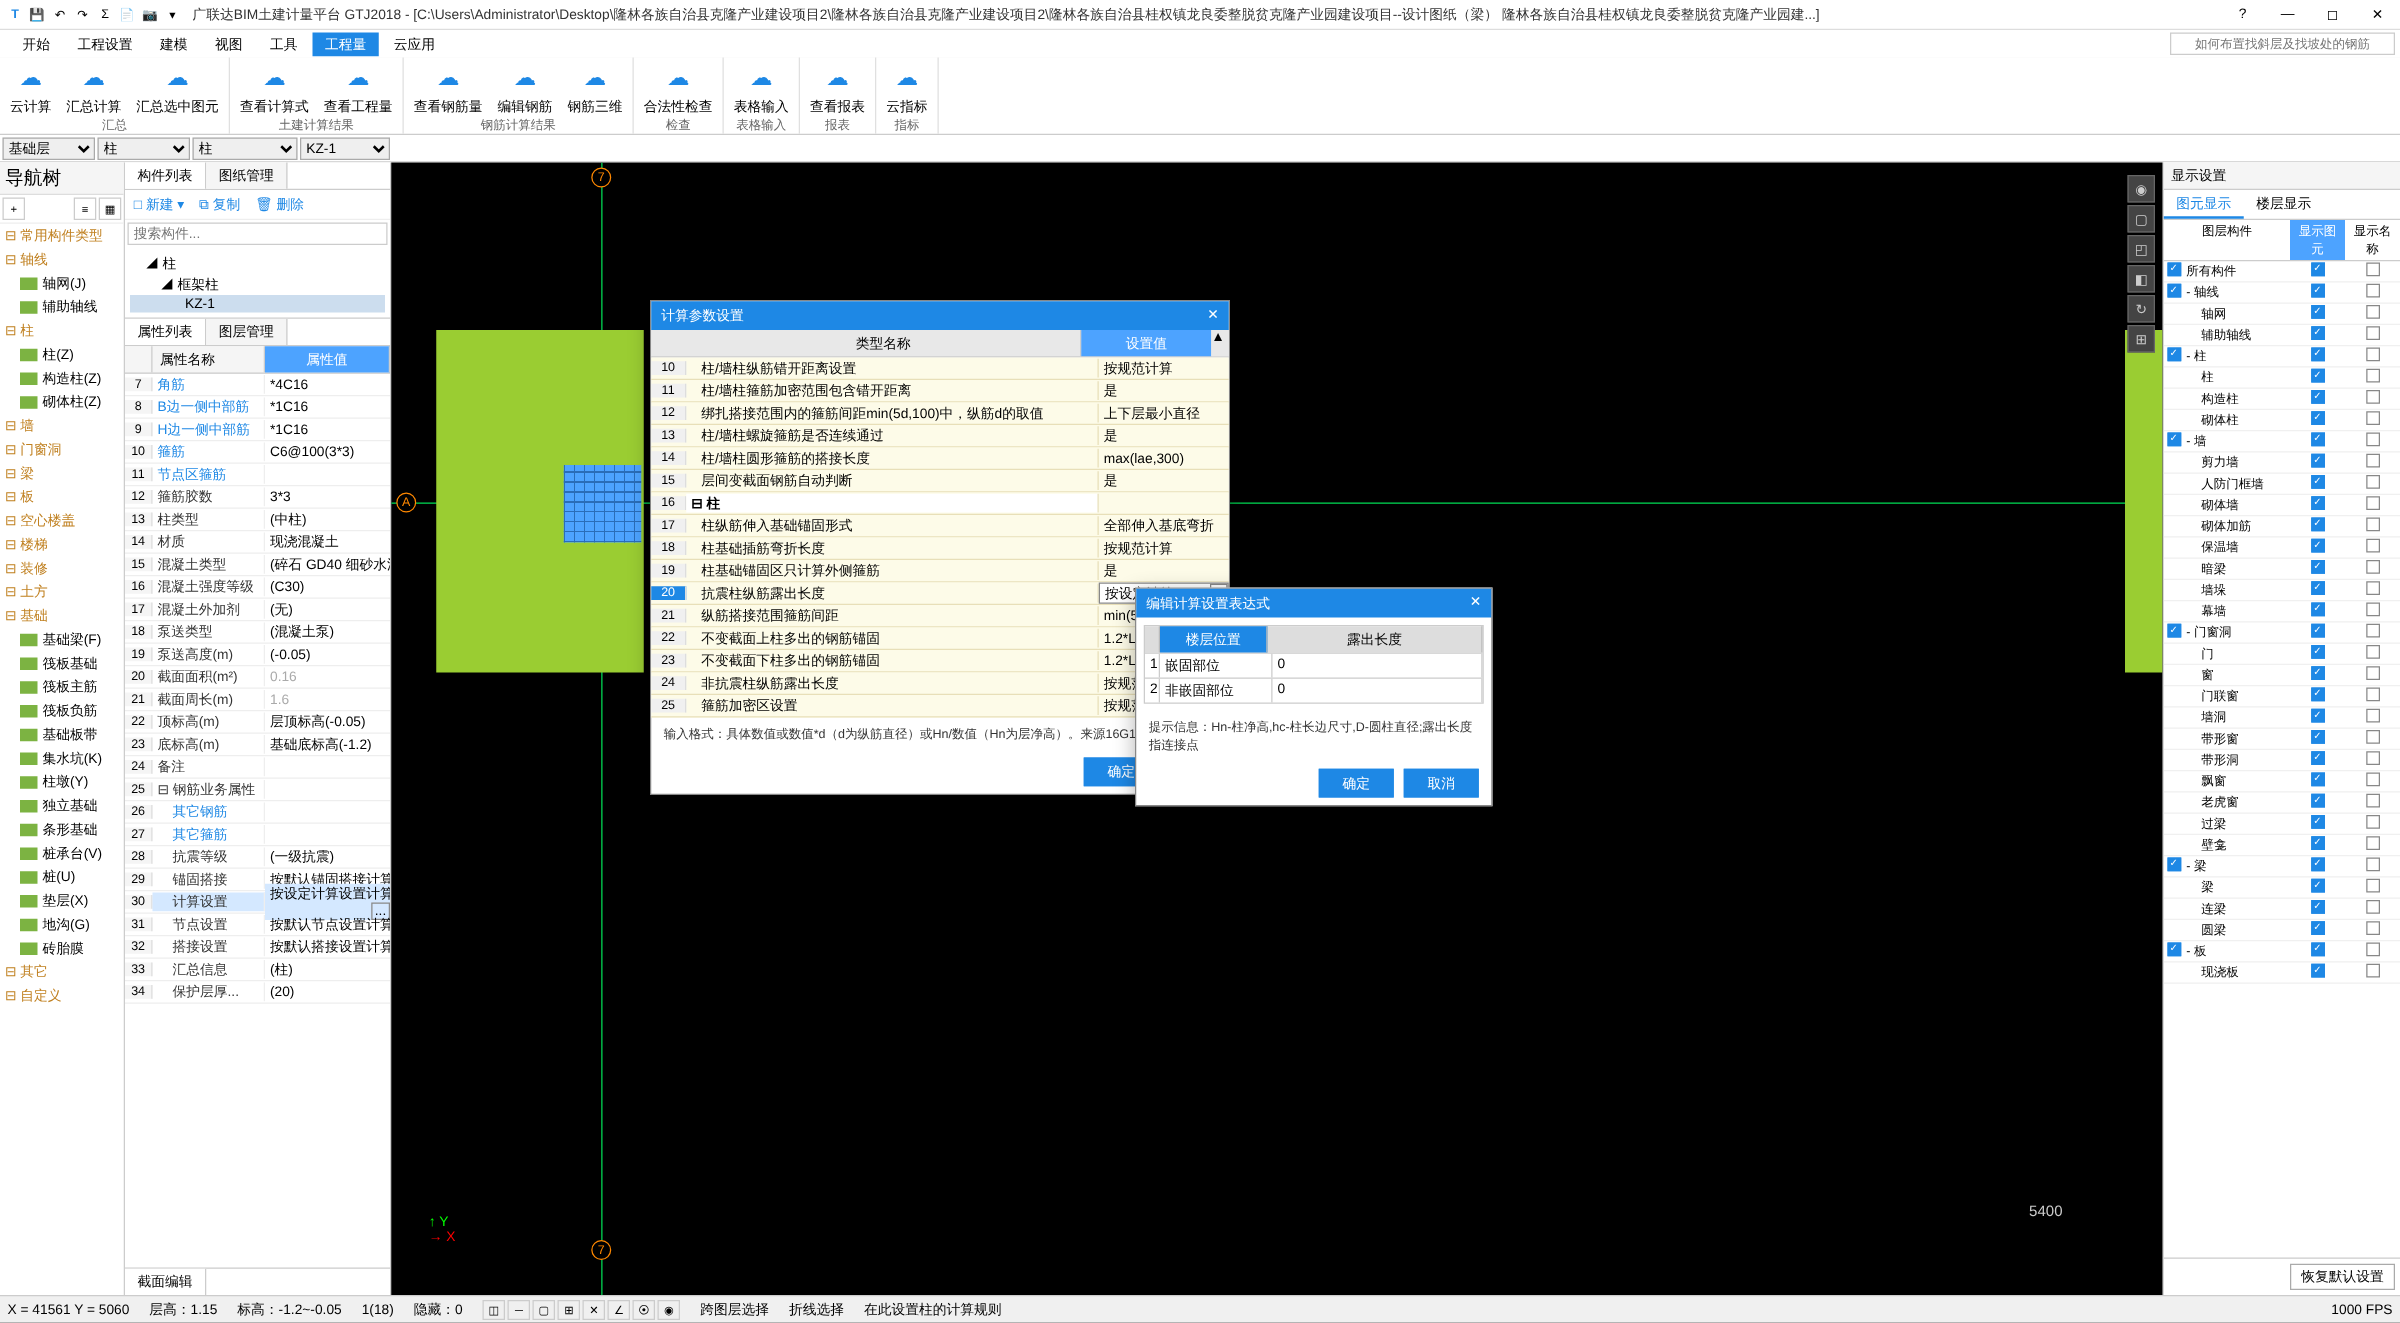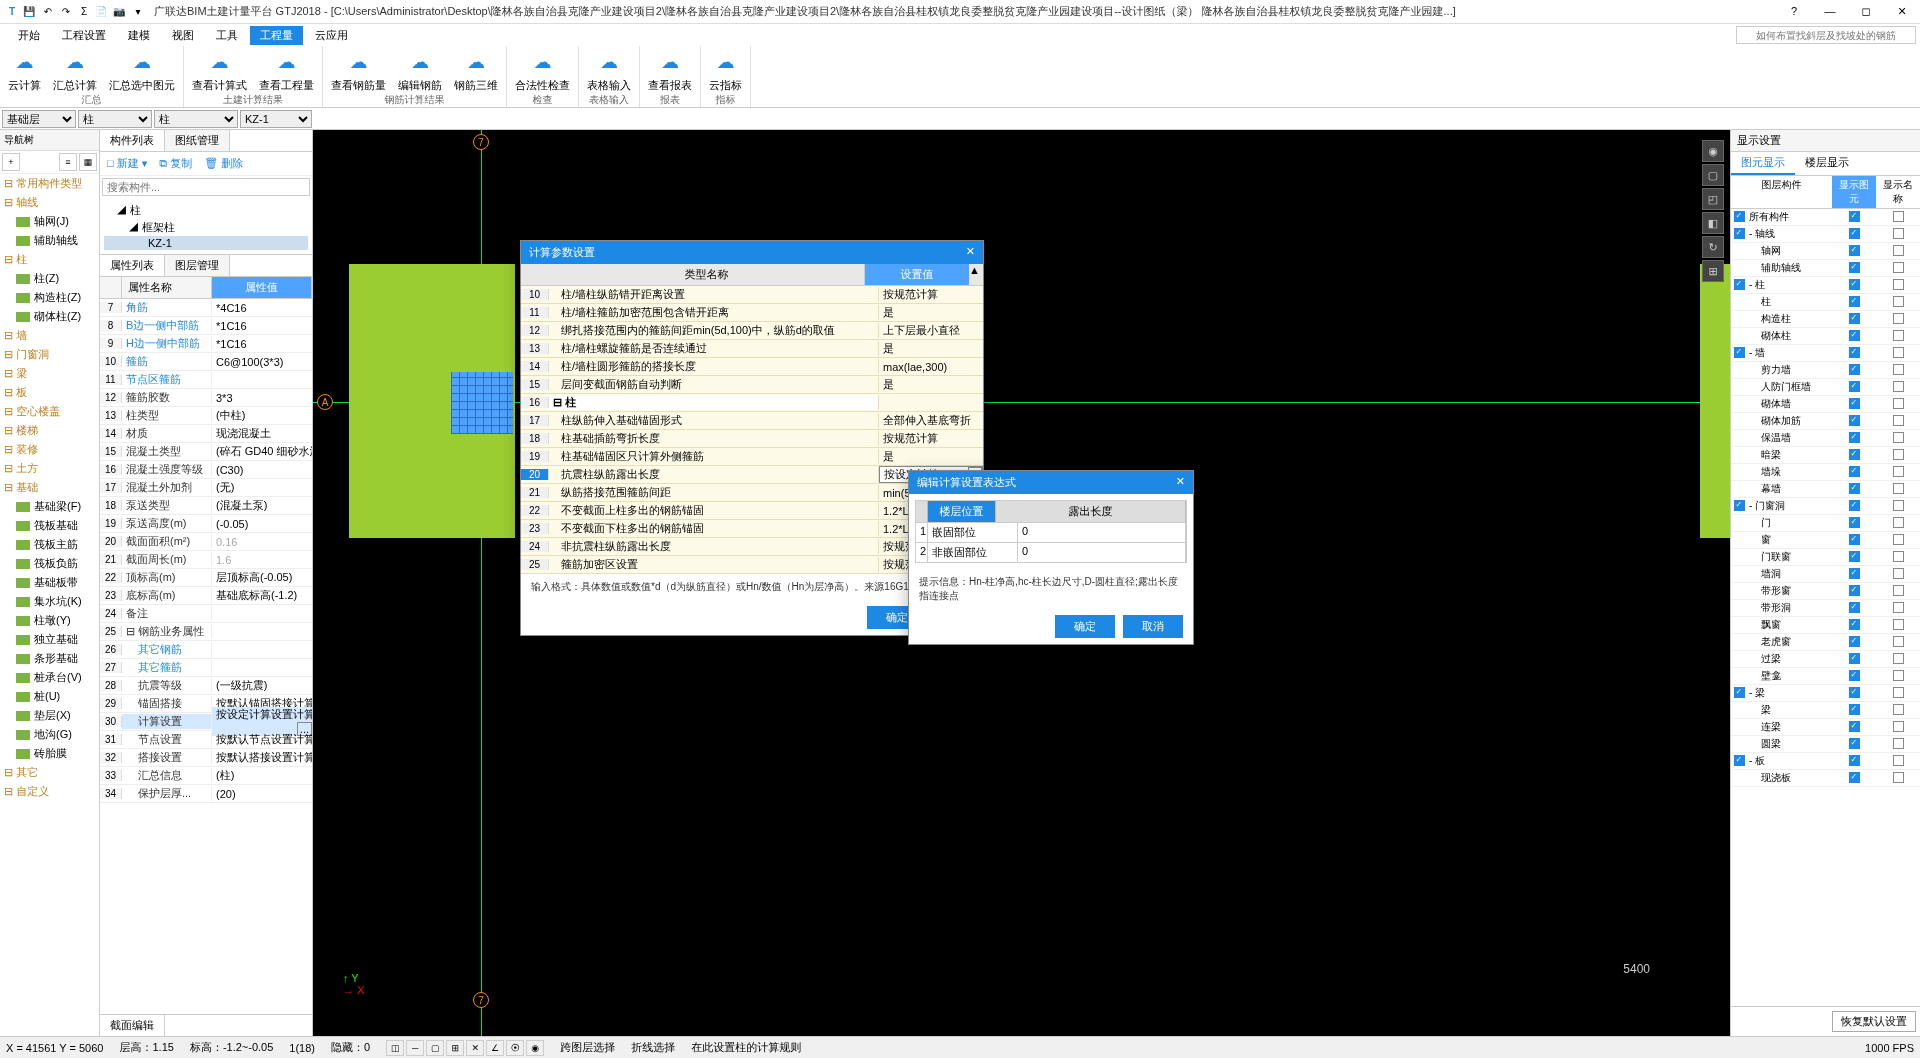--- a/index.html
+++ b/index.html
@@ -25,21 +25,21 @@
 .ribbon-btn .ricon { width: 28px; height: 28px; display: flex; align-items: center; justify-content: center; color: #1e88e5; font-size: 18px; }
 .ribbon-btn .rlabel { font-size: 11px; }
 .ribbon-group-label { text-align: center; font-size: 10px; color: #666; height: 14px; }
 
 .dropdown-row { height: 22px; background: #fff; border-bottom: 1px solid #ccc; display: flex; align-items: center; gap: 2px; padding: 0 2px; }
 .dropdown-row select { height: 18px; border: 1px solid #aaa; font-size: 11px; }
 
 .main-area { position: absolute; top: 130px; left: 0; right: 0; bottom: 22px; display: flex; }
 
 .left-panel { width: 100px; background: #fff; border-right: 1px solid #ccc; display: flex; flex-direction: column; overflow-y: auto; }
-.left-panel .header { background: #f5f5f5; padding: 3px 4px; border-bottom: 1px solid #ddd; font-size: 10px; }
+.left-panel .header { background: #f5f5f5; padding: 3px 4px; border-bottom: 1px solid #ddd; font-size: 15px; }
 .left-panel .toolbar-row { display: flex; gap: 2px; padding: 2px; border-bottom: 1px solid #eee; }
 .left-panel .tb-sm { width: 18px; height: 18px; border: 1px solid #ccc; font-size: 9px; display: flex; align-items: center; justify-content: center; }
 .nav-item { padding: 2px 4px 2px 16px; cursor: pointer; display: flex; align-items: center; gap: 4px; }
 .nav-item.section { padding-left: 4px; font-weight: normal; color: #c08020; }
 .nav-item .nicon { width: 14px; height: 10px; background: #7cb342; display: inline-block; }
 
 .mid-panel { width: 213px; background: #fff; border-right: 1px solid #ccc; display: flex; flex-direction: column; }
 .mid-tabs { display: flex; border-bottom: 1px solid #ccc; }
 .mid-tab { padding: 3px 10px; cursor: pointer; border-right: 1px solid #ccc; background: #f5f5f5; }
 .mid-tab.active { background: #fff; }
@@ -840,21 +840,21 @@
 
 <div class="dialog" style="left:908px;top:470px;width:286px">
   <div class="dlg-title">
     <span>编辑计算设置表达式</span>
     <span class="dlg-close">✕</span>
   </div>
   <div class="dlg-body">
     <div class="edit-table">
       <div class="ehdr">
         <div class="eh" style="width:12px"></div>
-        <div class="eh sel" style="width:68px">楼层位置</div>
+        <div class="eh sel" style="width:86px">楼层位置</div>
         <div class="eh" style="flex:1">露出长度</div>
       </div>
       <div id="expr-body">
           <div class="erow">
             <div class="ec" style="width:12px">1</div>
             <div class="ec" style="width:90px">嵌固部位</div>
             <div class="ec" style="flex:1">0</div>
           </div>
           <div class="erow">
             <div class="ec" style="width:12px">2</div>

